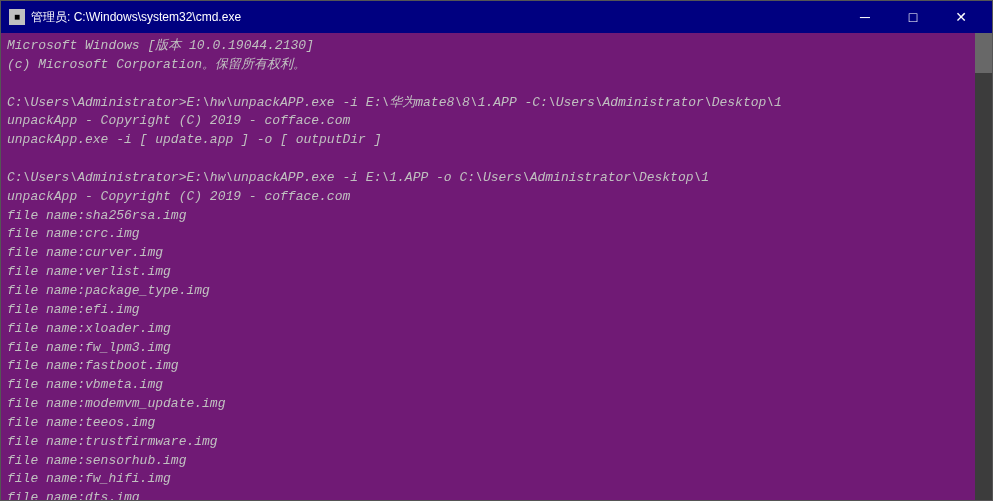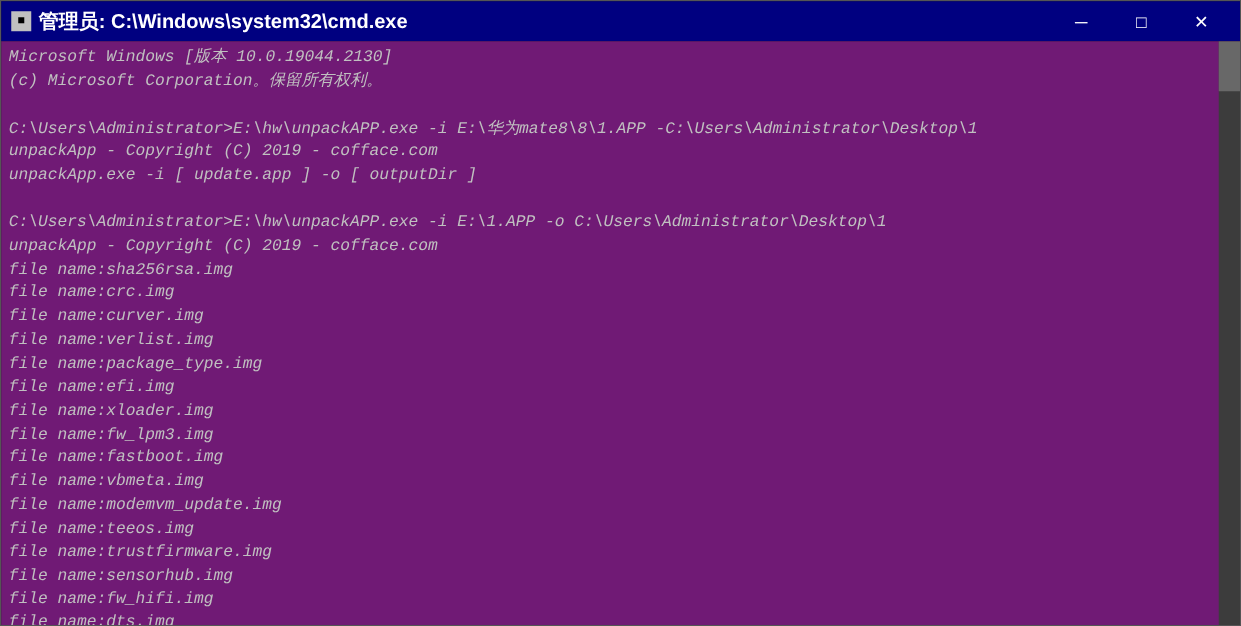--- a/index.html
+++ b/index.html
@@ -39,23 +39,22 @@
       justify-content: center;
       font-size: 10px;
       color: #000;
       font-weight: bold;
       flex-shrink: 0;
     }
 
     .titlebar-title {
       flex: 1;
       color: #ffffff;
-      font-size: 16px;
+      font-size: 12px;
       font-family: 'Microsoft YaHei', 'Segoe UI', sans-serif;
-      font-weight: bold;
     }
 
     .titlebar-controls {
       display: flex;
       gap: 2px;
     }
 
     .titlebar-btn {
       width: 46px;
       height: 32px;

